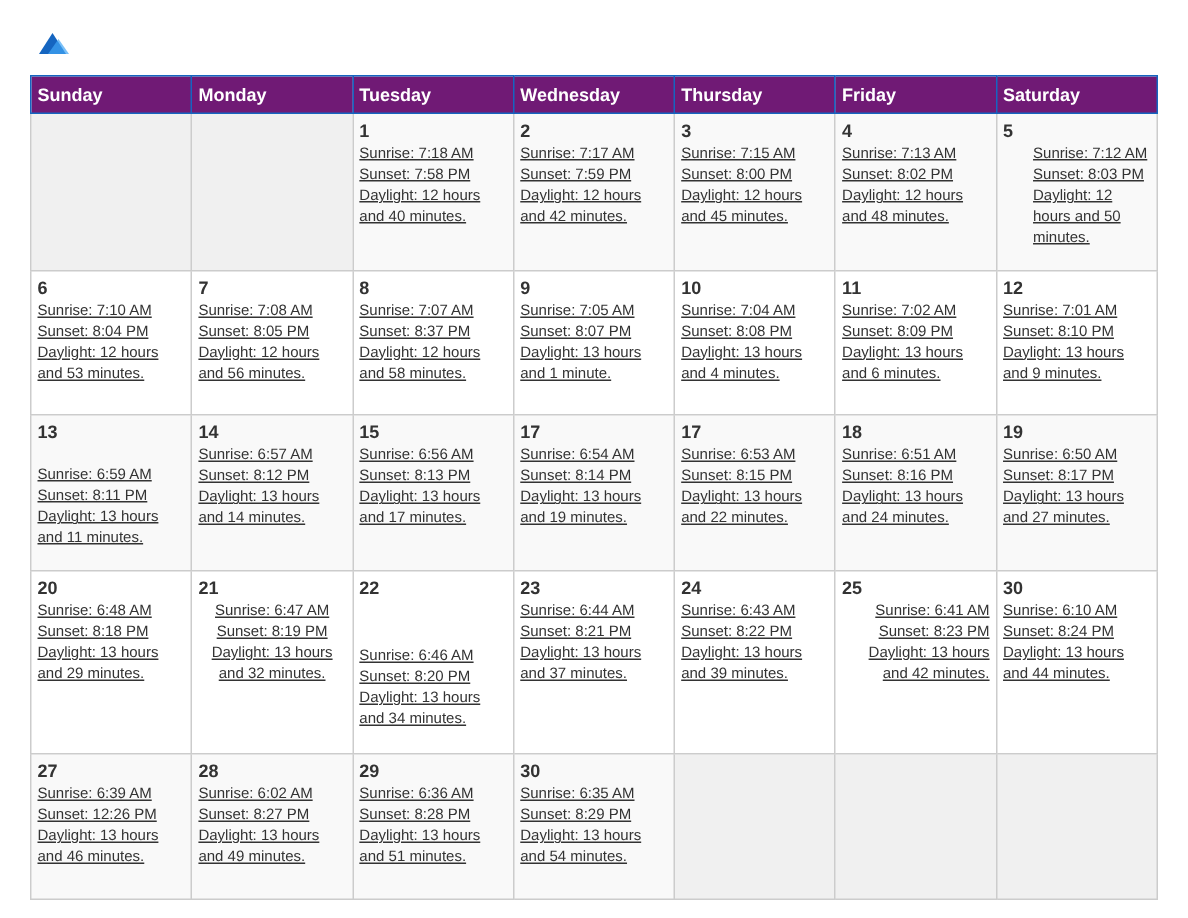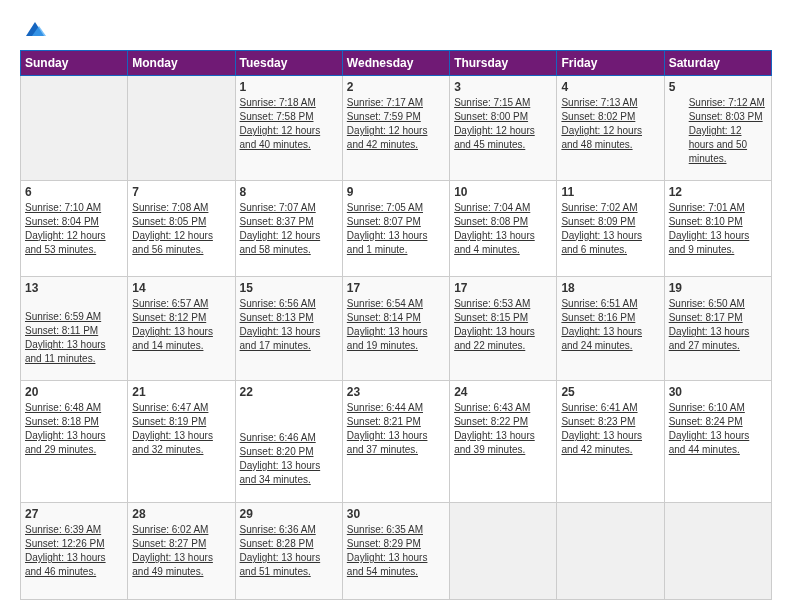--- a/index.html
+++ b/index.html
@@ -257,21 +257,21 @@
         </tr>
         <tr>
           <td>
             <span class="day-number">20</span>
             <div class="day-detail" style="white-space: pre-line;">Sunrise: 6:48 AM
 Sunset: 8:18 PM
 Daylight: 13 hours and 29 minutes.</div>
           </td>
           <td>
             <span class="day-number">21</span>
-            <div class="day-detail" style="white-space: pre-line;">Sunrise: 6:47 AM
+            <div class="day-detail" style="white-space: pre-line; text-align: center;">Sunrise: 6:47 AM
 Sunset: 8:19 PM
 Daylight: 13 hours and 32 minutes.</div>
           </td>
           <td>
             <span class="day-number">22</span>
             <div class="day-detail" style="white-space: pre-line; margin-top: 32px;">Sunrise: 6:46 AM
 Sunset: 8:20 PM
 Daylight: 13 hours and 34 minutes.</div>
           </td>
           <td>
@@ -281,21 +281,21 @@
 Daylight: 13 hours and 37 minutes.</div>
           </td>
           <td>
             <span class="day-number">24</span>
             <div class="day-detail" style="white-space: pre-line;">Sunrise: 6:43 AM
 Sunset: 8:22 PM
 Daylight: 13 hours and 39 minutes.</div>
           </td>
           <td>
             <span class="day-number">25</span>
-            <div class="day-detail" style="white-space: pre-line;">Sunrise: 6:41 AM
+            <div class="day-detail" style="white-space: pre-line; text-align: right;">Sunrise: 6:41 AM
 Sunset: 8:23 PM
 Daylight: 13 hours and 42 minutes.</div>
           </td>
           <td>
             <span class="day-number">30</span>
             <div class="day-detail" style="white-space: pre-line;">Sunrise: 6:10 AM
 Sunset: 8:24 PM
 Daylight: 13 hours and 44 minutes.</div>
           </td>
         </tr>

